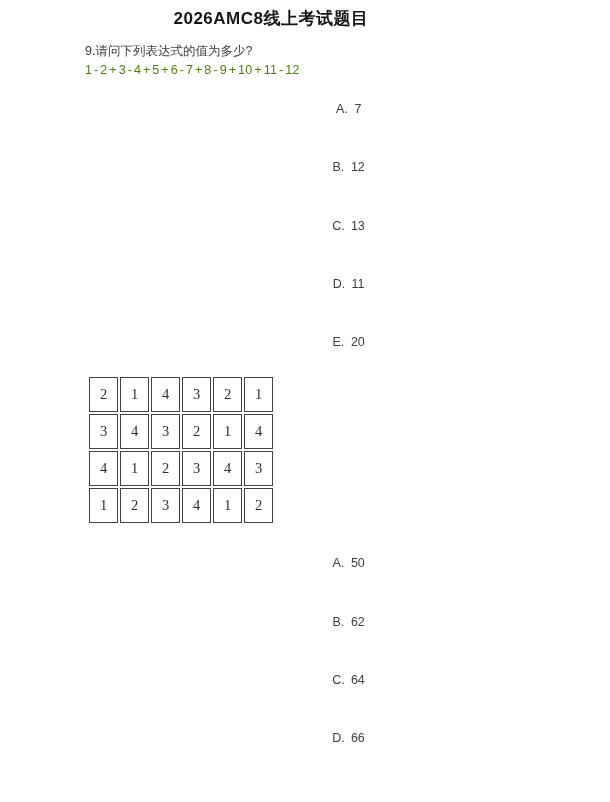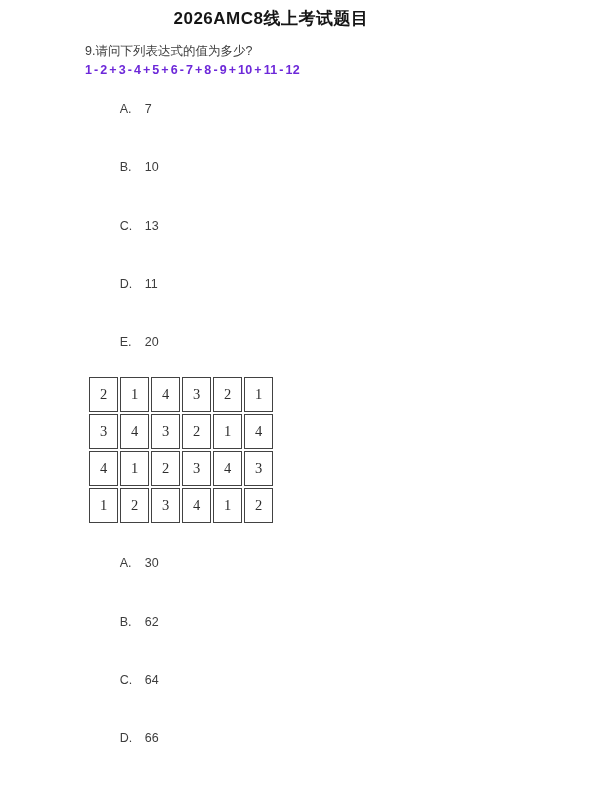--- a/index.html
+++ b/index.html
@@ -25,26 +25,26 @@
   }
   .content {
     margin-left: 85px;
     width: 486px;
     font-size: 12.5px;
     line-height: 19.4px;
   }
   .line { white-space: pre-wrap; }
   .q1 { margin-top: 12px; }
   .expr {
-    font-weight: 700;
+    font-weight: 400;
     word-spacing: -2px;
     letter-spacing: 0.3px;
-    color: #6d28d9;
+    color: #4d7c0f;
   }
-  .opt { white-space: pre-wrap; }
+  .opt { white-space: pre-wrap; text-align: center; }
   .opt .letter { display: inline-block; min-width: 25px; }
   .num-table {
     border-collapse: separate;
     border-spacing: 2px;
     margin: 3px 0 0 2px;
   }
   .num-table td {
     width: 29px;
     height: 35px;
     border: 1px solid #424242;
@@ -66,21 +66,21 @@
   <div class="content">
 
     <section class="q1">
       <div class="line">9.请问下列表达式的值为多少?</div>
       <div class="line expr">1 - 2 + 3 - 4 + 5 + 6 - 7 + 8 - 9 + 10 + 11 - 12</div>
       <div>
         <div class="opt">
           <span class="letter">A.</span><span>7</span>
         </div>
         <div class="opt">
-          <span class="letter">B.</span><span>10</span>
+          <span class="letter">B.</span><span>12</span>
         </div>
         <div class="opt">
           <span class="letter">C.</span><span>13</span>
         </div>
         <div class="opt">
           <span class="letter">D.</span><span>11</span>
         </div>
         <div class="opt">
           <span class="letter">E.</span><span>20</span>
         </div>
@@ -119,21 +119,21 @@
             <td>2</td>
             <td>3</td>
             <td>4</td>
             <td>1</td>
             <td>2</td>
           </tr>
         </tbody>
       </table>
       <div class="q2-options">
         <div class="opt">
-          <span class="letter">A.</span><span>30</span>
+          <span class="letter">A.</span><span>50</span>
         </div>
         <div class="opt">
           <span class="letter">B.</span><span>62</span>
         </div>
         <div class="opt">
           <span class="letter">C.</span><span>64</span>
         </div>
         <div class="opt">
           <span class="letter">D.</span><span>66</span>
         </div>

